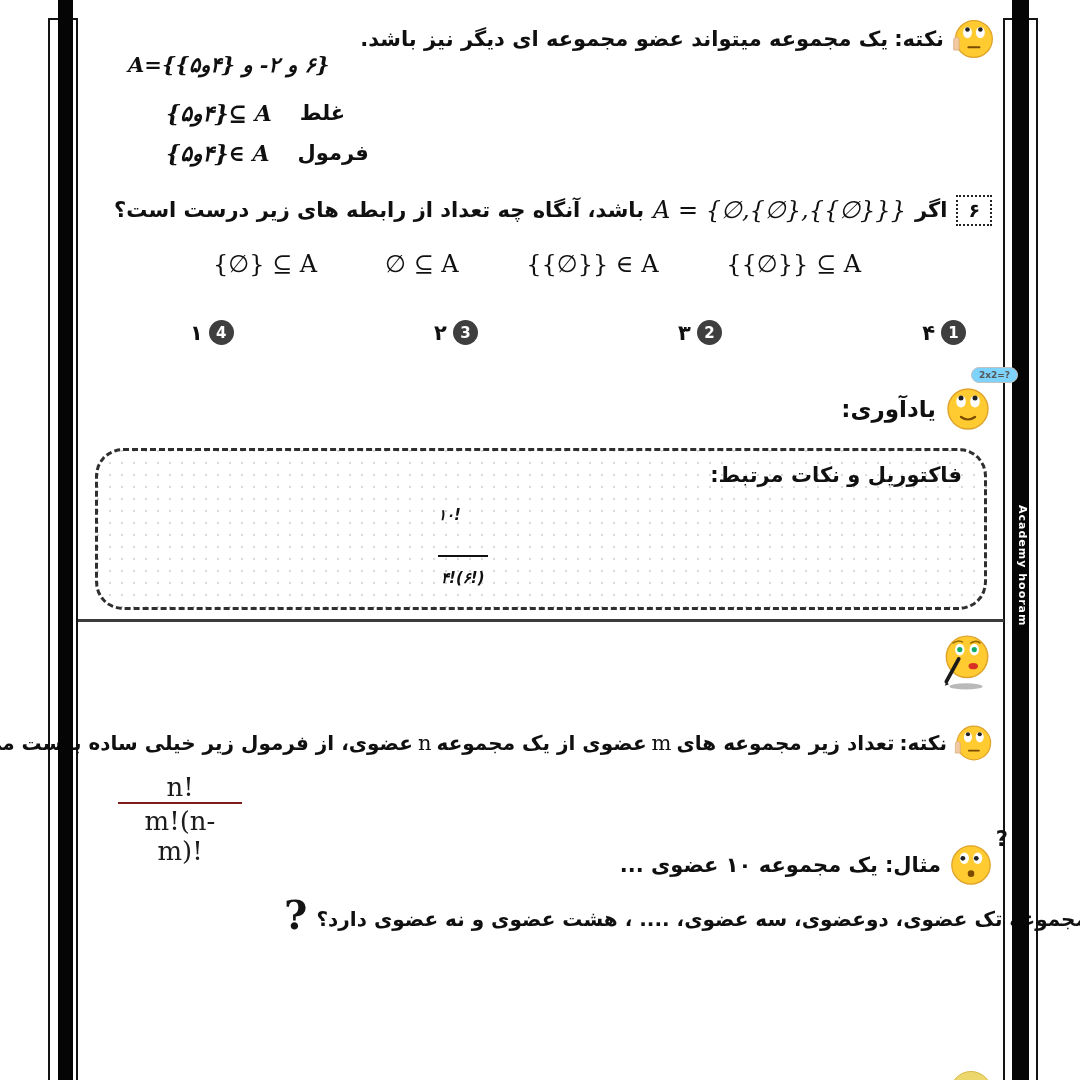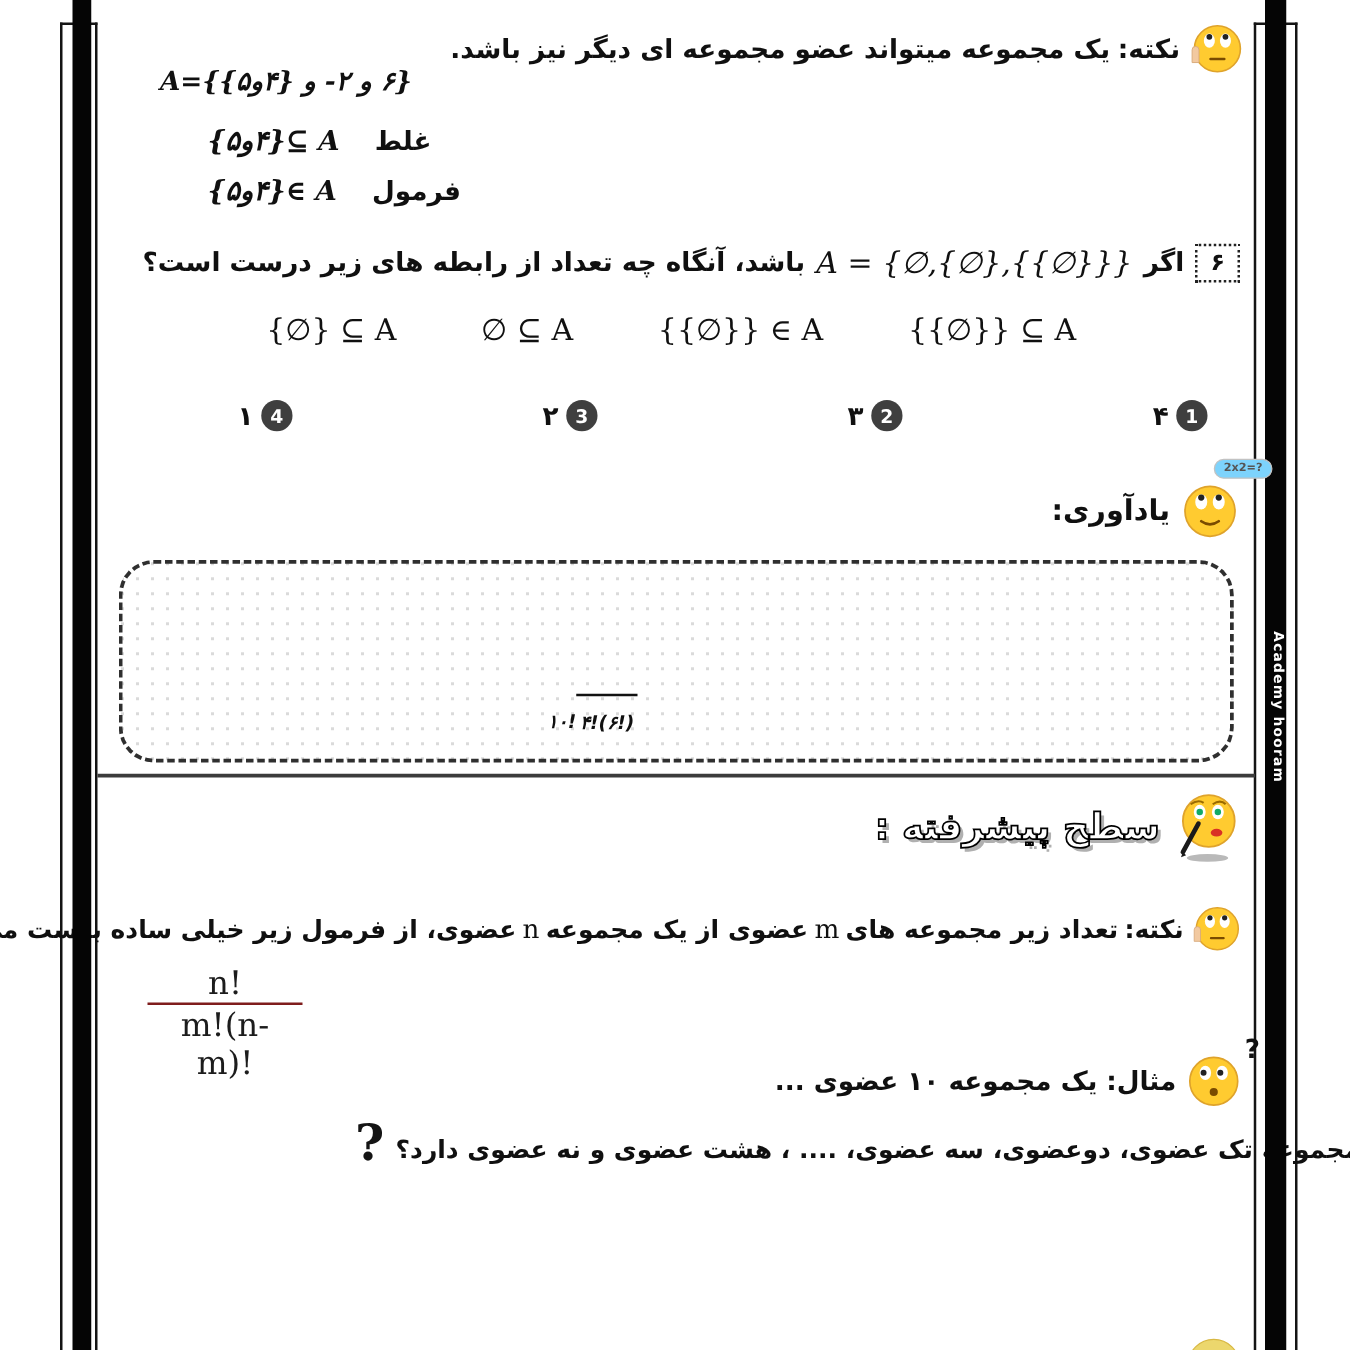--- a/index.html
+++ b/index.html
@@ -50,22 +50,22 @@
   .bubble{position:absolute;top:-18px;right:-26px;background:#7dd3fc;border:1px solid #c2c2c2;
           border-radius:12px;padding:2px 7px;font-size:9px;font-weight:bold;color:#555;
           direction:ltr;white-space:nowrap;z-index:4;margin-left:48px;}
 
   .fact-box{position:absolute;left:95px;top:448px;width:886px;height:156px;
             border:3px dashed #2f2f2f;border-radius:28px;
             background-image:radial-gradient(circle,#dadada 1.2px,transparent 1.4px);
             background-size:12px 12px;background-position:6px 6px;}
   .fact-title{position:absolute;top:12px;right:22px;font-size:21px;font-weight:bold;direction:rtl;}
   .fact-example{position:absolute;left:340px;bottom:8px;display:flex;align-items:center;gap:10px;}
-  .fraction{display:inline-flex;flex-direction:row;align-items:center;font-weight:bold;
-            font-size:15px;line-height:1.2;}
+  .fraction{display:inline-flex;flex-direction:column;font-weight:bold;
+            font-size:15px;line-height:1.2;gap:31px;}
   .fraction .den{border-top:2px solid #111;padding:12px 3px;}
   .fact-example .txt{font-size:20px;font-weight:bold;direction:rtl;white-space:nowrap;}
 
   .divider{position:absolute;left:78px;top:619px;width:926px;height:3px;background:#3c3c3c;}
 
   .advanced{position:absolute;right:86px;top:632px;gap:10px;}
   .adv-txt{font-size:29px;font-weight:bold;color:#fff;-webkit-text-stroke:1.4px #000;
            text-shadow:3px 3px 0 #b0b0b0;letter-spacing:1px;}
 
   .note2{position:absolute;right:86px;top:722px;gap:5px;font-size:20px;font-weight:bold;}
@@ -165,20 +165,21 @@
         <circle cx="17" cy="13" r="2.5" fill="#222"></circle>
         <circle cx="31" cy="13" r="2.5" fill="#222"></circle>
         <path d="M17 32 q7 5 14 0" stroke="#7a4b00" stroke-width="2.2" fill="none" stroke-linecap="round"></path>
       </svg>
       <span class="bubble">2x2=?</span>
     </span>
     <span class="lbl">یادآوری:</span>
   </div>
 
   <div class="fact-box">
+    <div class="fact-title">فاکتوریل و نکات مرتبط:</div>
     <div class="fact-example">
       <span class="fraction">
         <span class="num vis-ltr">۱۰!</span>
         <span class="den vis-ltr">۴!(۶!)</span>
       </span>
     </div>
   </div>
 
   <div class="divider"></div>
 
@@ -191,21 +192,20 @@
         <ellipse cx="34" cy="17" rx="4.6" ry="5.6" fill="#fff"></ellipse>
         <circle cx="20" cy="17" r="2.5" fill="#1a6"></circle>
         <circle cx="34" cy="17" r="2.5" fill="#1a6"></circle>
         <path d="M13 11 q6 -4 10 -1" stroke="#9a6a00" stroke-width="1.6" fill="none"></path>
         <path d="M30 11 q6 -4 10 0" stroke="#9a6a00" stroke-width="1.6" fill="none"></path>
         <ellipse cx="33" cy="33" rx="4.5" ry="3" fill="#D93025"></ellipse>
         <path d="M7 48 L19 26" stroke="#1a1a1a" stroke-width="3.6" stroke-linecap="round"></path>
         <path d="M7 48 l-1.5 4 4 -1.6 z" fill="#1a1a1a"></path>
       </svg>
     </span>
-    <span class="adv-txt">سطح پیشرفته :</span>
   </div>
 
   <div class="note2 rtl-row">
     <span class="emoji-wrap">
       <svg viewBox="0 0 50 48" width="42" height="42">
         <circle cx="26" cy="24" r="20" fill="#FFCB30" stroke="#DFA32B" stroke-width="1.4"></circle>
         <ellipse cx="19" cy="17" rx="4.8" ry="6.2" fill="#fff"></ellipse>
         <ellipse cx="33" cy="17" rx="4.8" ry="6.2" fill="#fff"></ellipse>
         <circle cx="19" cy="13.6" r="2.5" fill="#222"></circle>
         <circle cx="33" cy="13.6" r="2.5" fill="#222"></circle>

